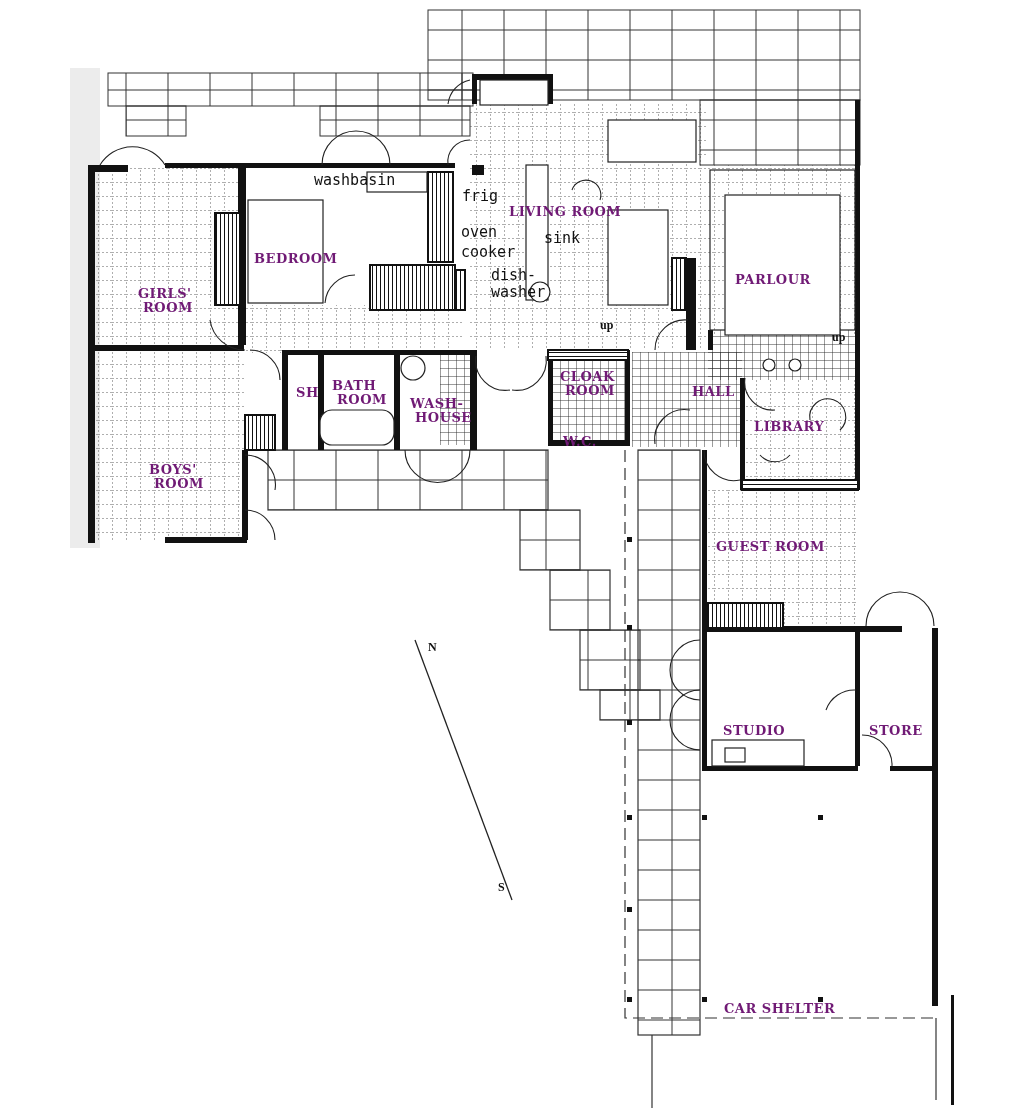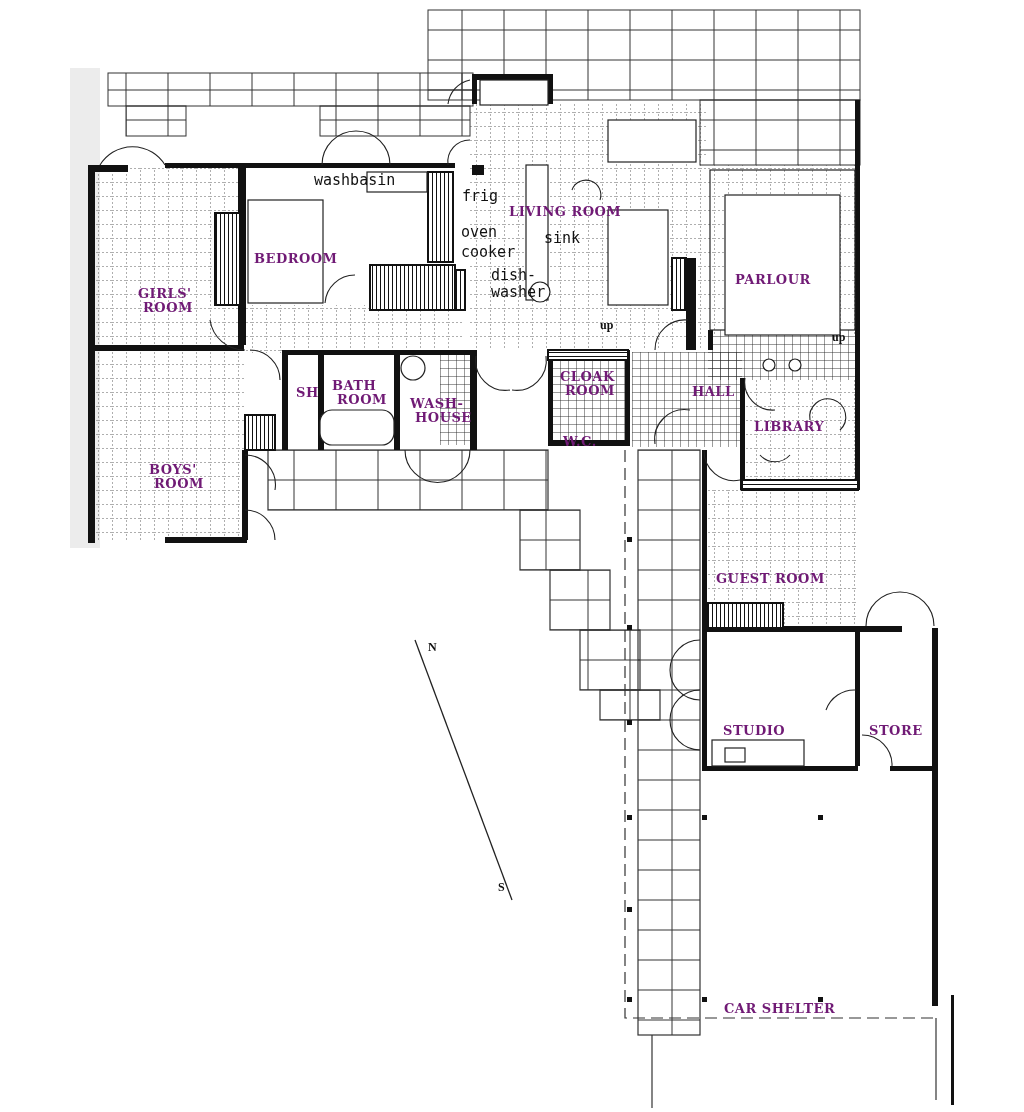--- a/index.html
+++ b/index.html
@@ -199,21 +199,21 @@
 <div class="label" style="left:296px;top:386px;text-align:right;">SH</div>
 <div class="label" style="left:332px;top:379px;">BATH
  ROOM</div>
 <div class="label" style="left:410px;top:397px;">WASH-
  HOUSE</div>
 <div class="label" style="left:560px;top:370px;">CLOAK
  ROOM</div>
 <div class="label" style="left:563px;top:420px;margin-top:15px;">W.C.</div>
 <div class="label" style="left:692px;top:385px;">HALL</div>
 <div class="label" style="left:754px;top:420px;">LIBRARY</div>
-<div class="label" style="left:716px;top:572px;text-align:center;">GUEST ROOM</div>
+<div class="label" style="left:716px;top:540px;text-align:center;">GUEST ROOM</div>
 <div class="label" style="left:723px;top:724px;">STUDIO</div>
 <div class="label" style="left:869px;top:724px;">STORE</div>
 <div class="label" style="left:724px;top:1002px;">CAR SHELTER</div>
 
 <div class="fixture" style="left:314px;top:172px;">washbasin</div>
 <div class="fixture" style="left:462px;top:188px;">frig</div>
 <div class="fixture" style="left:461px;top:224px;">oven</div>
 <div class="fixture" style="left:512px;top:230px;margin-left:32px;">sink</div>
 <div class="fixture" style="left:461px;top:244px;">cooker</div>
 <div class="fixture" style="left:491px;top:267px;">dish-

